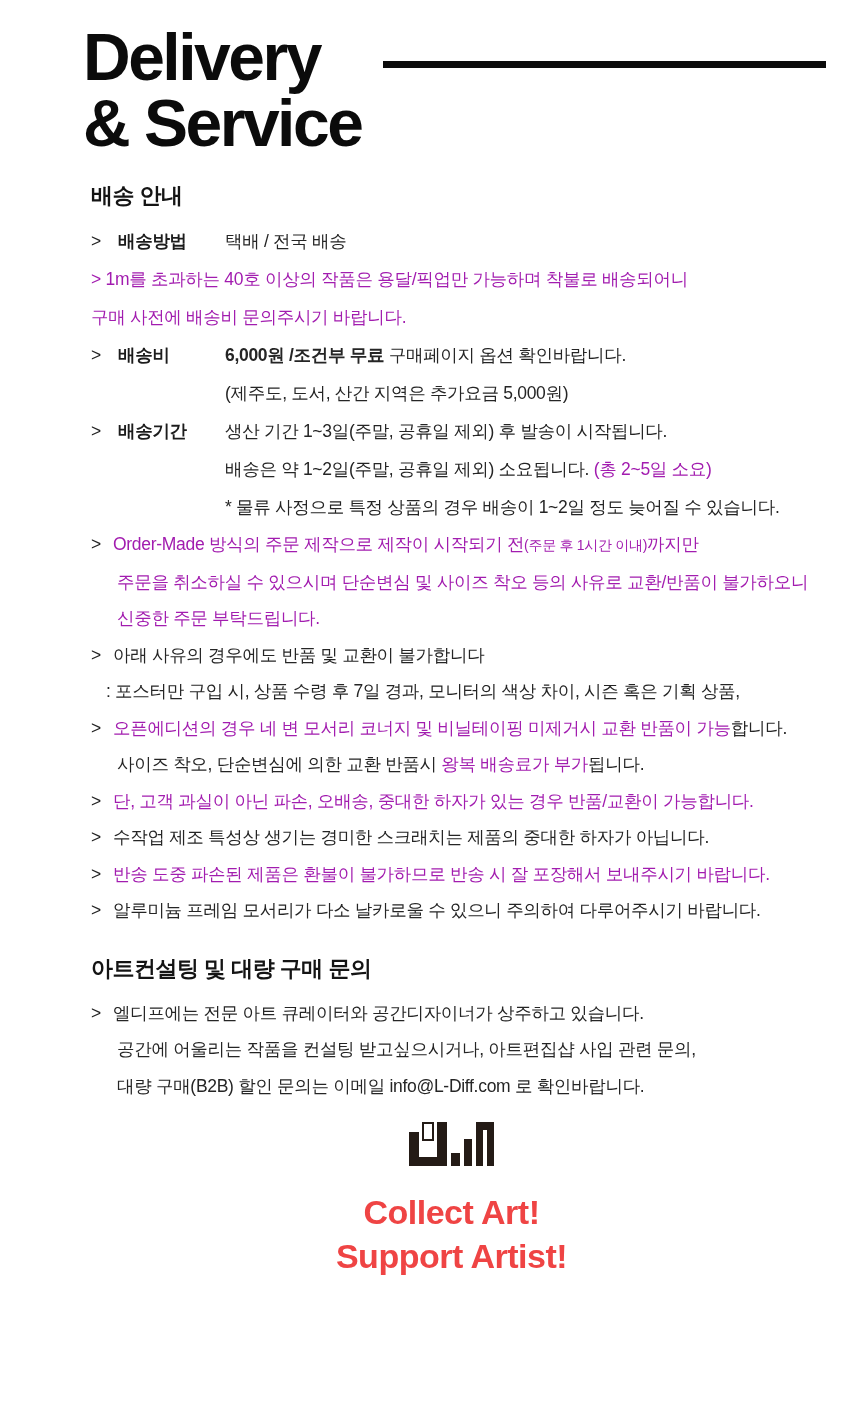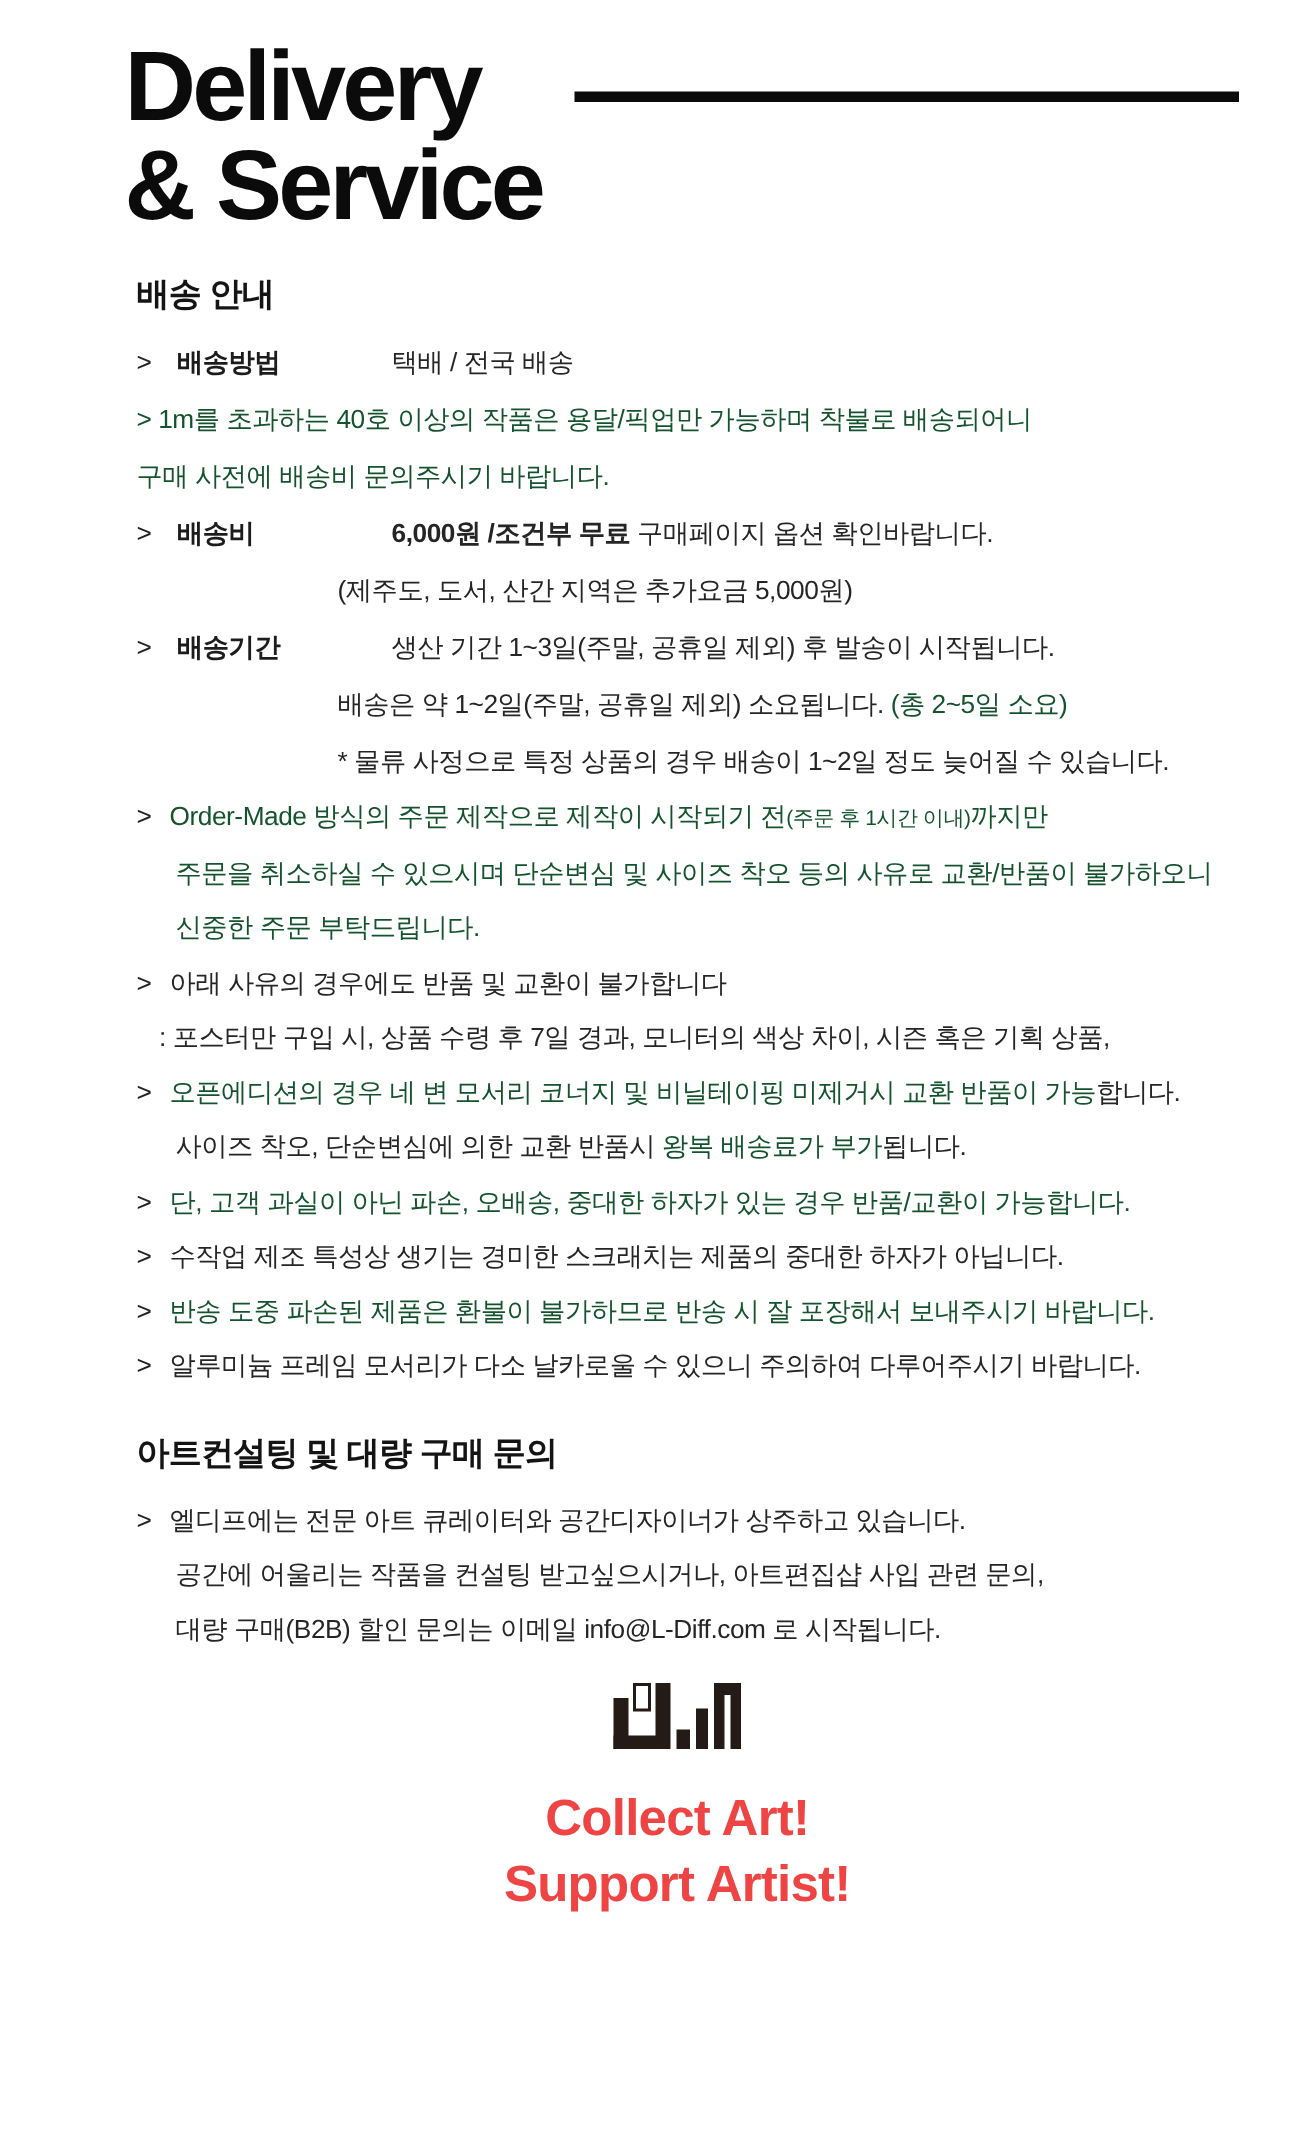--- a/index.html
+++ b/index.html
@@ -22,24 +22,24 @@
   
   .content { padding:0 34px 0 48px; }
   .sec-heading {
     font-size:22px; font-weight:700; color:#141414;
     margin-top:26px; margin-bottom:12px; line-height:28px; letter-spacing:-0.5px;
   }
   .line { font-size:17.5px; line-height:38px; letter-spacing:-0.3px; white-space:nowrap; }
   .kv { display:flex; }
   .kv .b   { width:27px; color:#222; }
   .kv .lab { width:107px; font-weight:600; color:#1c1c1c; }
-  .kv .val { flex:1; white-space:nowrap;margin-left:36px; }
+  .kv .val { flex:1; white-space:nowrap; }
   .cont { margin-left:134px; }
   .bold { font-weight:700; }
-  .red  { color:#14532d; }
+  .red  { color:#a21caf; }
   .li { font-size:17.5px; line-height:36.5px; letter-spacing:-0.3px; white-space:nowrap; }
   .li .b2 { display:inline-block; width:22px; color:#222; }
   .ind  { padding-left:26px; }
   .ind2 { padding-left:15px; }
   .small { font-size:14px; }
   
   .logo { position:relative; width:85px; height:44px; margin:18px auto 0 auto; }
   .logo div { position:absolute; background:#241b16; }
   .lg-l-vert { left:0; top:10px; width:10px; height:34px; }
   .lg-l-foot { left:0; top:35px; width:29px; height:9px; }
@@ -127,21 +127,21 @@
     <div class="li">
       <span class="b2">&gt;</span><span>알루미늄 프레임 모서리가 다소 날카로울 수 있으니 주의하여 다루어주시기 바랍니다.</span>
     </div>
 
     <div class="sec-heading">아트컨설팅 및 대량 구매 문의</div>
 
     <div class="li">
       <span class="b2">&gt;</span><span>엘디프에는 전문 아트 큐레이터와 공간디자이너가 상주하고 있습니다.</span>
     </div>
     <div class="li ind">공간에 어울리는 작품을 컨설팅 받고싶으시거나, 아트편집샵 사입 관련 문의,</div>
-    <div class="li ind">대량 구매(B2B) 할인 문의는 이메일 info@L-Diff.com 로 시작됩니다.</div>
+    <div class="li ind">대량 구매(B2B) 할인 문의는 이메일 info@L-Diff.com 로 확인바랍니다.</div>
 
   </div>
 
   <div class="logo">
     <div class="lg-l-vert"></div>
     <div class="lg-l-foot"></div>
     <div class="lg-square"></div>
     <div class="lg-bar2"></div>
     <div class="lg-dot"></div>
     <div class="lg-bar3"></div>

